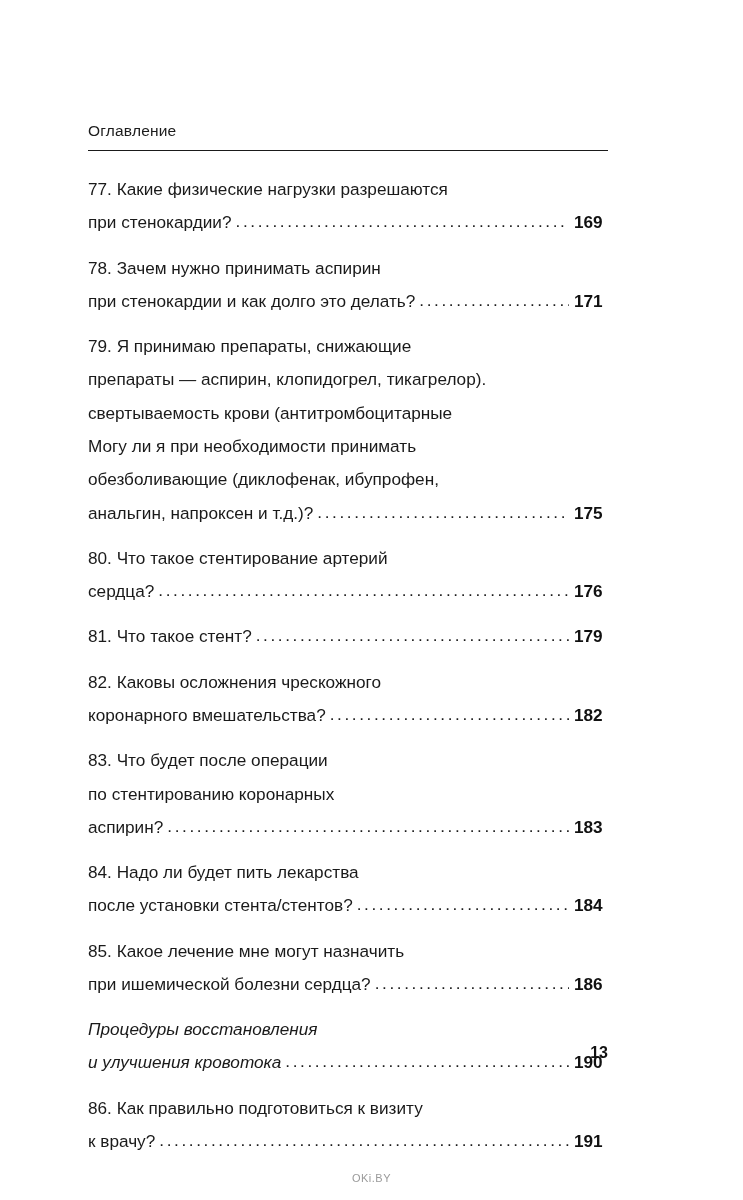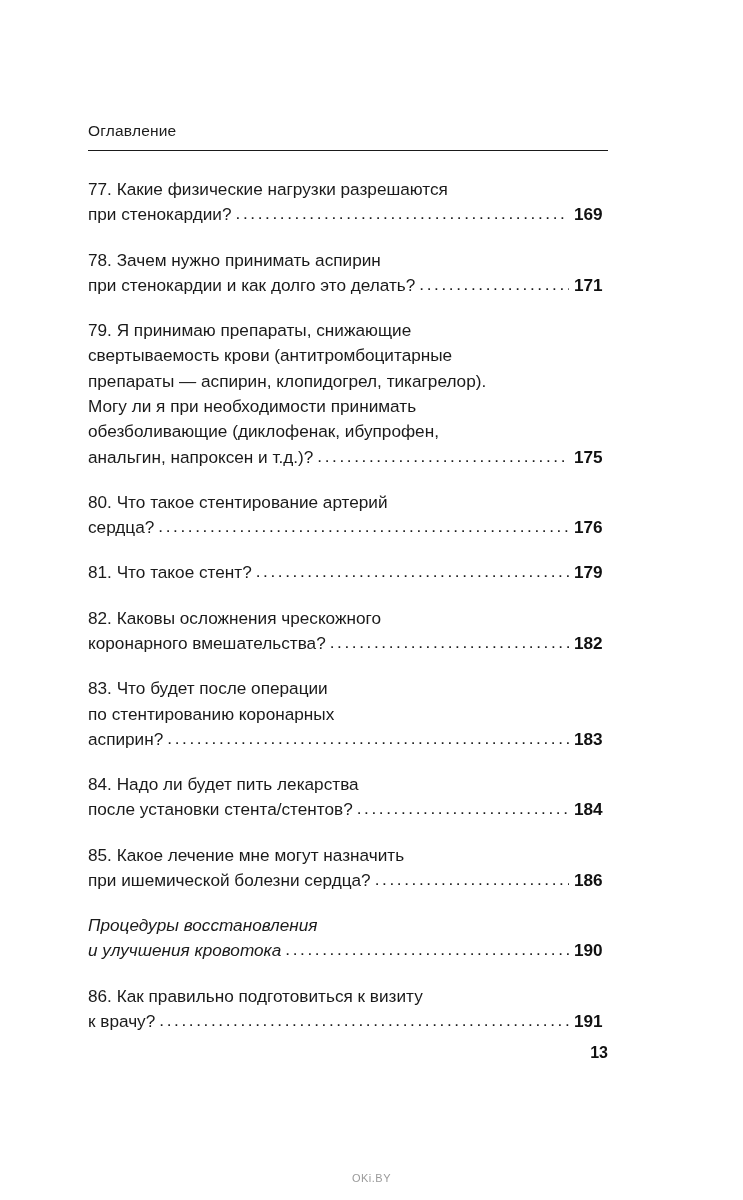--- a/index.html
+++ b/index.html
@@ -44,20 +44,21 @@
   .toc-entry {
     margin-bottom: 20px;
   }
   .toc-line {
     font-size: 17.2px;
     line-height: 1.47;
     color: #1a1a1a;
     display: flex;
     align-items: baseline;
     white-space: nowrap;
+    margin-top: 8px;
   }
   .txt {
     flex: 0 0 auto;
   }
   .leader {
     flex: 1 1 auto;
     overflow: hidden;
     white-space: nowrap;
     margin: 0 5px 0 4px;
     color: #1a1a1a;
@@ -128,25 +129,25 @@
             <span class="leader">................................................................................</span>
             <span class="pageno">171</span>
           </div>
         </div>
         <div class="toc-entry">
           <div class="toc-line no-leader">
             <span class="txt">79. Я принимаю препараты, снижающие</span>
             <span class="leader">................................................................................</span>
           </div>
           <div class="toc-line no-leader">
+            <span class="txt">препараты — аспирин, клопидогрел, тикагрелор).</span>
+            <span class="leader">................................................................................</span>
+          </div>
+          <div class="toc-line no-leader">
             <span class="txt">свертываемость крови (антитромбоцитарные</span>
-            <span class="leader">................................................................................</span>
-          </div>
-          <div class="toc-line no-leader">
-            <span class="txt">препараты — аспирин, клопидогрел, тикагрелор).</span>
             <span class="leader">................................................................................</span>
           </div>
           <div class="toc-line no-leader">
             <span class="txt">Могу ли я при необходимости принимать</span>
             <span class="leader">................................................................................</span>
           </div>
           <div class="toc-line no-leader">
             <span class="txt">обезболивающие (диклофенак, ибупрофен,</span>
             <span class="leader">................................................................................</span>
           </div>

